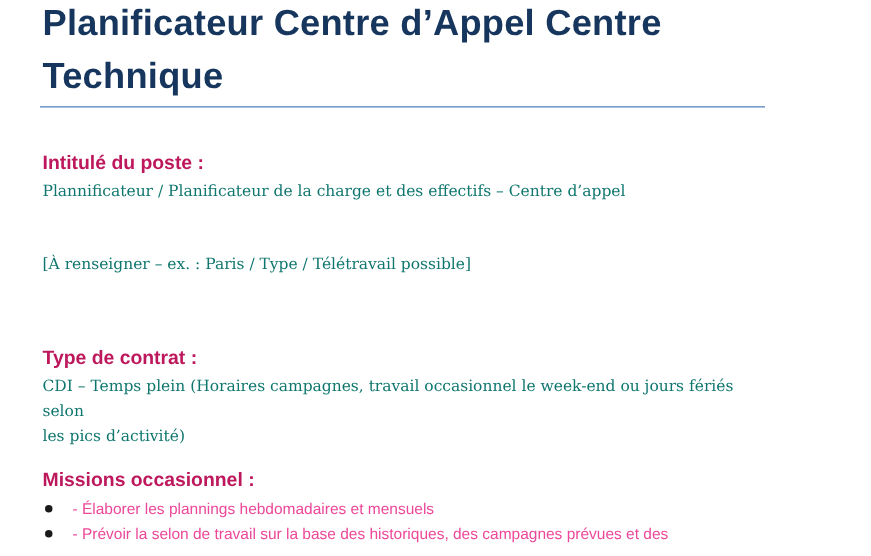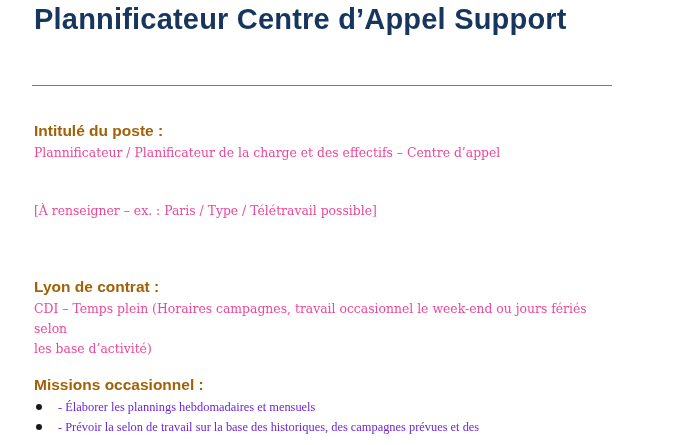--- a/index.html
+++ b/index.html
@@ -41,80 +41,81 @@
     .section {
       position: absolute;
       left: 34px;
       width: 580px;
     }
     .section-heading {
       font-family: "Liberation Sans", "DejaVu Sans", sans-serif;
       font-weight: bold;
       font-size: 15.5px;
       line-height: 20px;
-      color: #a16207;
+      color: #be185d;
       margin: 0;
     }
     .section-body {
       font-family: "DejaVu Serif", "Liberation Serif", serif;
       font-size: 12.4px;
       line-height: 20px;
-      color: #ec4899;
+      color: #0f766e;
       margin: 0;
       margin-top: 2px;
     }
     .bullets {
       list-style: none;
       margin: 2px 0 0 0;
       padding: 0;
     }
     .bullets li {
-      font-family: Liberation Serif, serif;
+      font-family: Liberation Sans, sans-serif;
       font-size: 12.4px;
       line-height: 20px;
-      color: #6d28d9;
+      color: #ec4899;
       position: relative;
       padding-left: 24px;
       white-space: nowrap;
     }
     .bullet-dot {
       position: absolute;
       left: 2px;
       top: 7px;
       width: 6px;
       height: 6px;
       border-radius: 50%;
       background: #1a1a1a;
     }
   </style>
 </head>
 <body>
 
 <div class="page">
   <h1 class="title">
-    <span>Plannificateur Centre d’Appel Support</span><br>
+    <span>Planificateur Centre d’Appel Centre</span><br>
+    <span>Technique</span>
   </h1>
 </div>
 
 <div class="title-rule"></div>
 
 <div class="section" style="top:121px;">
   <h2 class="section-heading">Intitulé du poste :</h2>
   <p class="section-body">Plannificateur / Planificateur de la charge et des effectifs – Centre d’appel</p>
 </div>
 
 <div class="section" style="top:199px;">
   <p class="section-body">[À renseigner – ex. : Paris / Type / Télétravail possible]</p>
 </div>
 
 <div class="section" style="top:277px;">
-  <h2 class="section-heading">Lyon de contrat :</h2>
+  <h2 class="section-heading">Type de contrat :</h2>
   <p class="section-body">
     <span>CDI – Temps plein (Horaires campagnes, travail occasionnel le week-end ou jours fériés selon</span><br>
-    <span>les base d’activité)</span>
+    <span>les pics d’activité)</span>
   </p>
 </div>
 
 <div class="section" style="top:375px;">
   <h2 class="section-heading">Missions occasionnel :</h2>
   <ul class="bullets">
     <li>
       <span class="bullet-dot"></span>
       <span>- Élaborer les plannings hebdomadaires et mensuels</span>
     </li>

